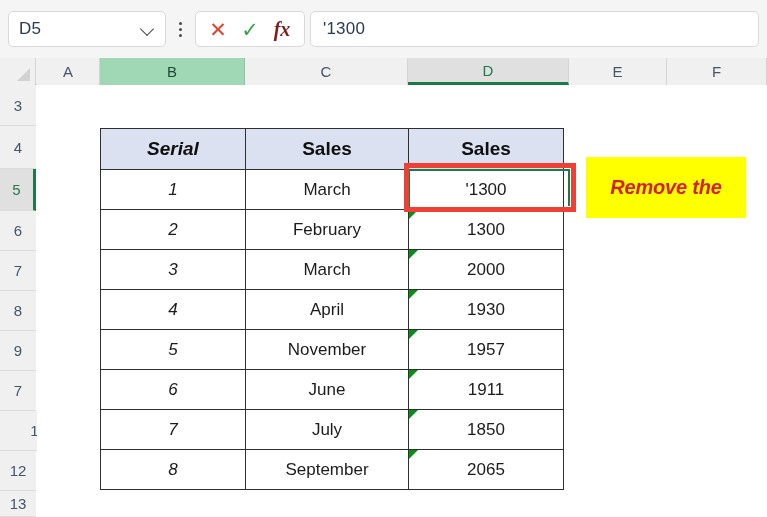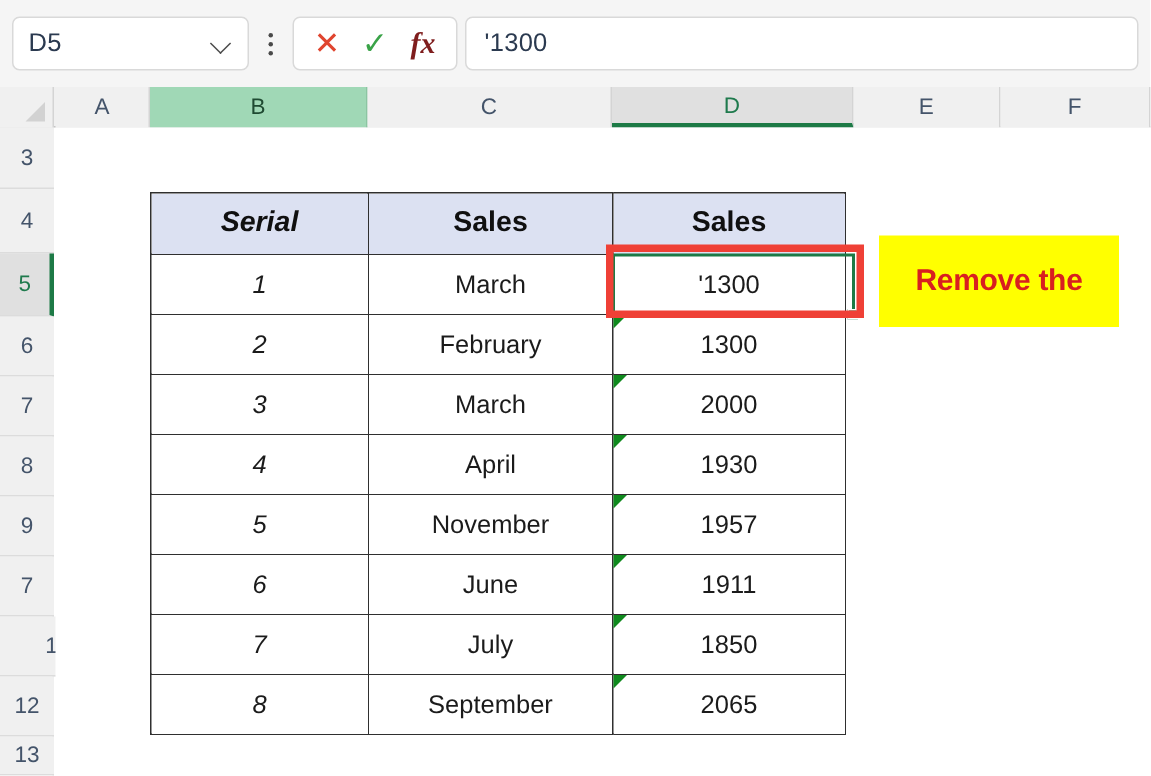--- a/index.html
+++ b/index.html
@@ -280,20 +280,21 @@
     position: absolute;
     left: 586px;
     top: 157px;
     width: 160px;
     height: 61px;
     background: #ffff00;
     display: flex;
     align-items: center;
     justify-content: center;
     line-height: 1.08;
+    font-style: italic;
   }
   .callout span {
     display: block;
     font-size: 20px;
     font-weight: 700;
     color: #d81f20;
     white-space: nowrap;
     letter-spacing: -.2px;
   }
 </style>

